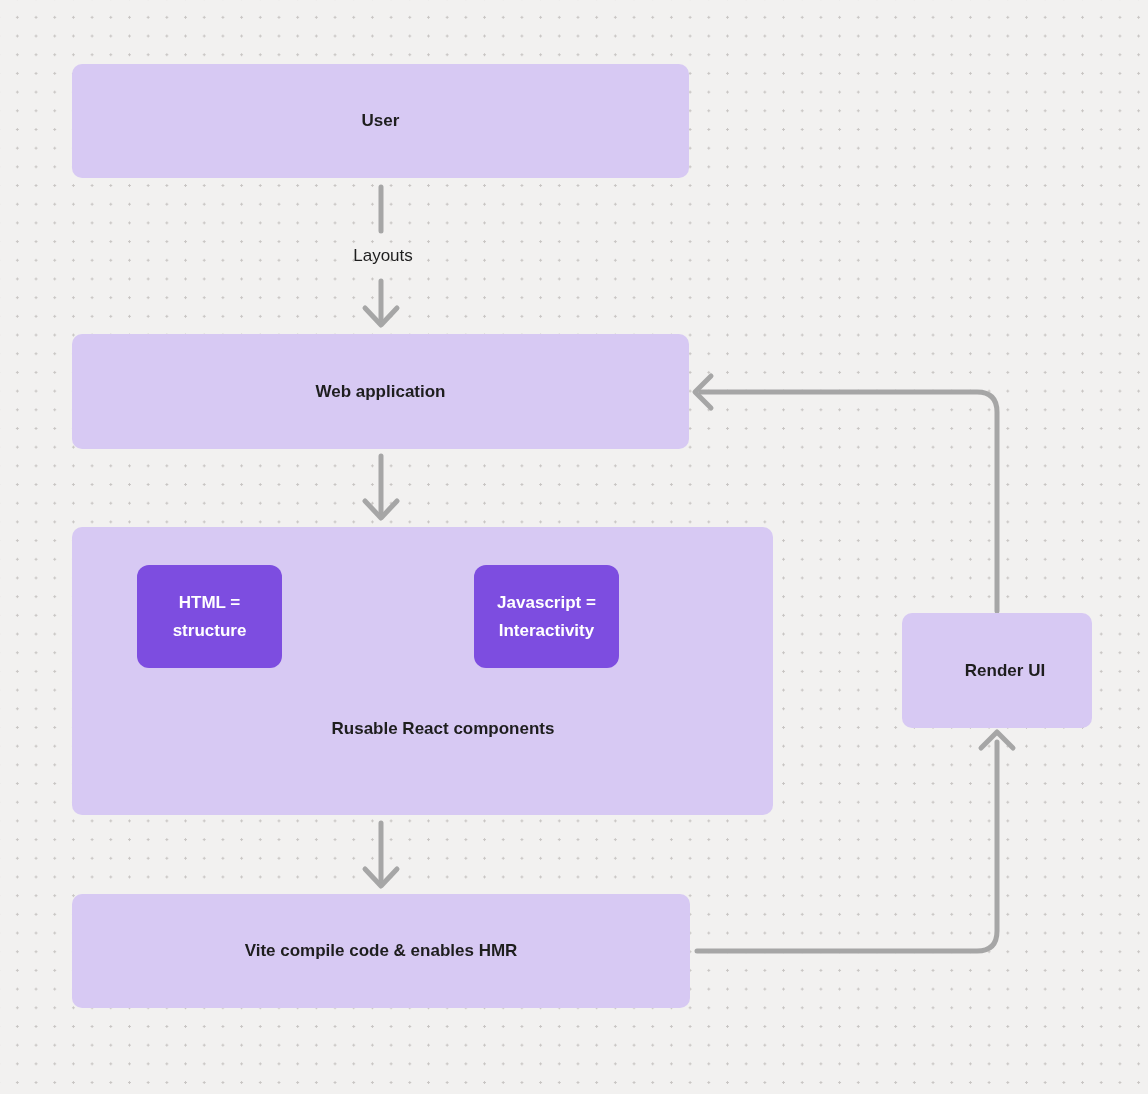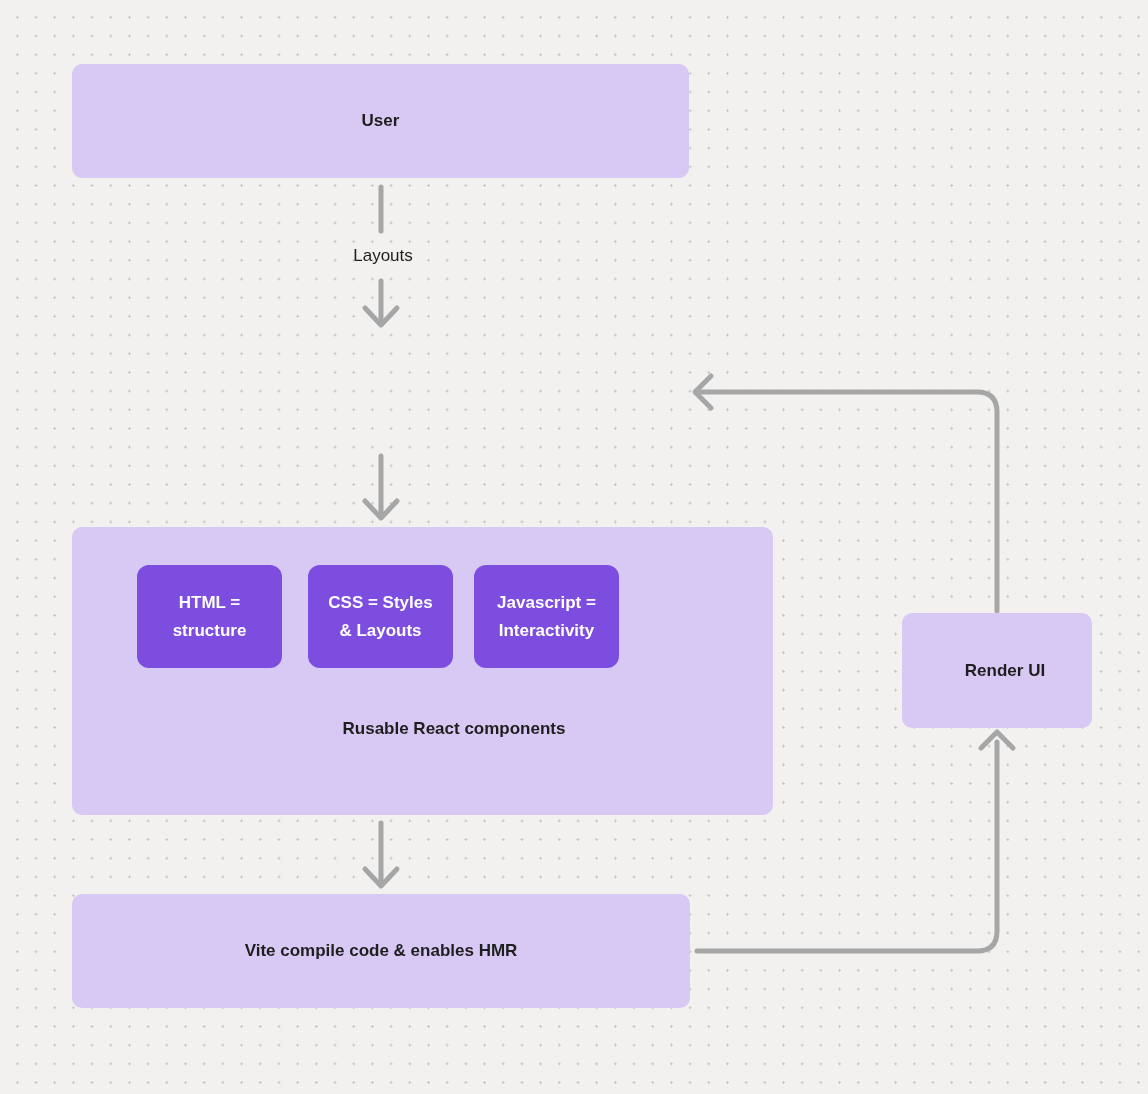--- a/index.html
+++ b/index.html
@@ -54,21 +54,21 @@
     line-height: 28px;
     text-align: center;
     white-space: pre-line;
   }
   .chip-html { left: 65px; }
   .chip-css  { left: 236px; }
   .chip-js   { left: 402px; }
 
   .components-caption {
     position: absolute;
-    left: 15px;
+    left: 4px;
     top: 188px;
     width: 100%;
     text-align: center;
     color: #1e1e1e;
     font-size: 17px;
     line-height: 28px;
     padding-left: 33px;
   }
 
   .edge-label {
@@ -116,26 +116,27 @@
       <path d="M711 376 L695 392 L711 408"></path>
     </g>
   </svg>
 
   <div class="node node-user">
     <span>User</span>
   </div>
 
   <div class="edge-label">Layouts</div>
 
+  <div class="node node-web-application">
+    <span>Web application</span>
+  </div>
 
   <div class="node node-components">
     <div class="chip chip-html">HTML =
 structure</div>
-    <div class="chip chip-css">CSS = Styles
-&amp; Layouts</div>
     <div class="chip chip-js">Javascript =
 Interactivity</div>
     <div class="components-caption">Rusable React components</div>
   </div>
 
   <div class="node node-vite">
     <span>Vite compile code &amp; enables HMR</span>
   </div>
 
   <div class="node node-render-ui">

